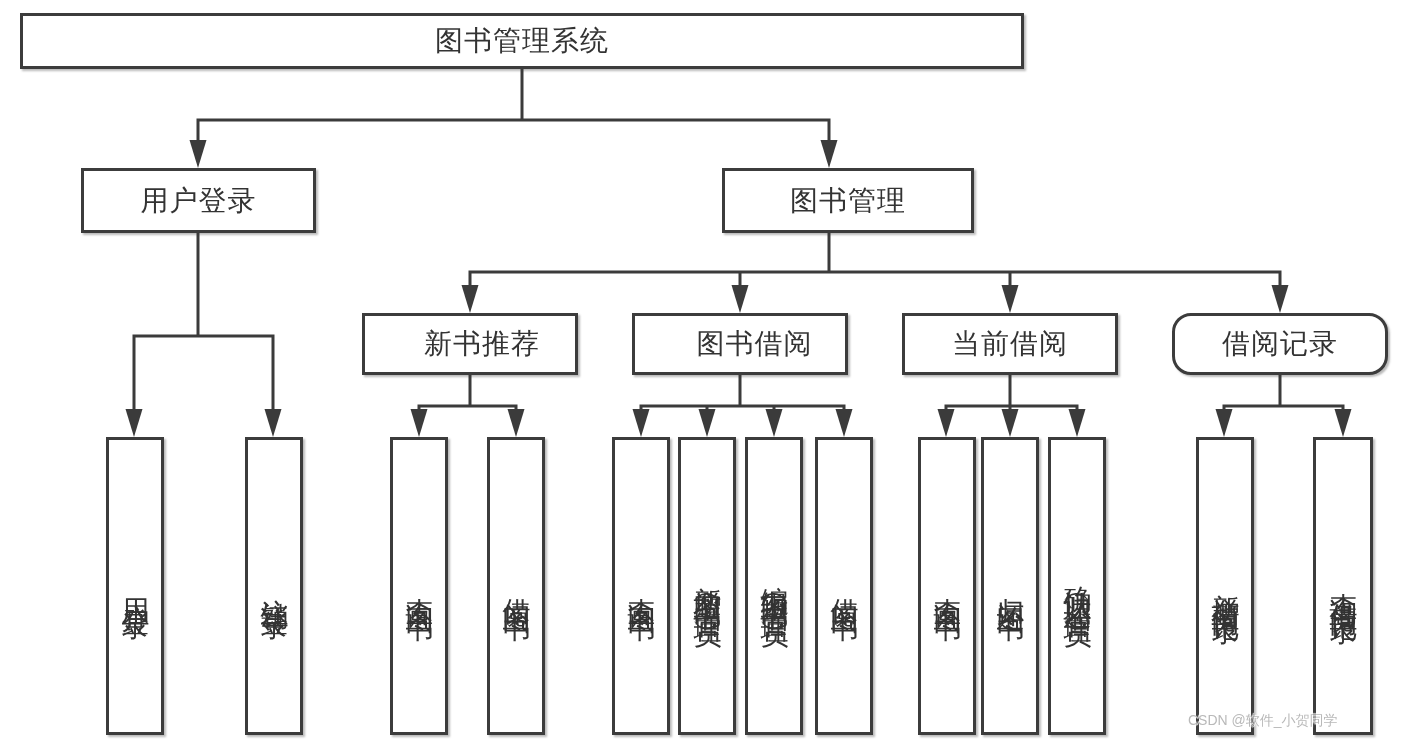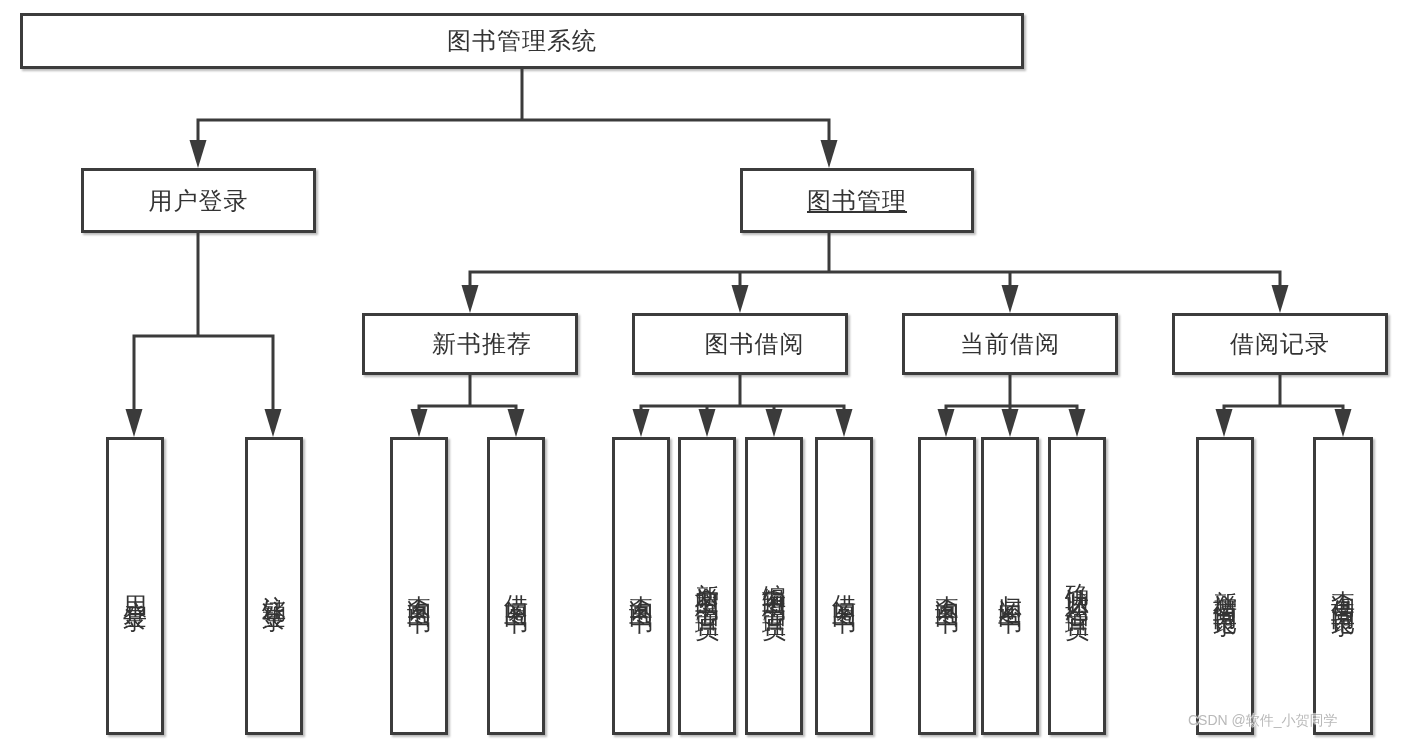--- a/index.html
+++ b/index.html
@@ -4,36 +4,36 @@
 <style>
   html,body{margin:0;padding:0;background:#fff;}
   .canvas{
     position:relative;width:1405px;height:747px;background:#ffffff;overflow:hidden;
     font-family:"Liberation Sans","DejaVu Sans",sans-serif;
   }
   .connectors{position:absolute;left:0;top:0;width:1405px;height:747px;pointer-events:none;}
   .node{
     position:absolute;box-sizing:border-box;border:3px solid #3c3c3c;background:#fff;
     display:flex;align-items:center;justify-content:center;
-    color:#333;font-size:24px;letter-spacing:1px;
+    color:#333;font-size:28px;letter-spacing:1px;
     box-shadow:2px 2px 2px rgba(60,60,60,.35);
   }
   .node .label{white-space:nowrap;}
   
   .n-root{left:20px;top:13px;width:1004px;height:56px;}
   
   .n-l2{top:168px;height:65px;}
   .n-user-login{left:81px;width:235px;}
-  .n-book-mgmt{left:740px;width:234px;text-decoration:underline;}
+  .n-book-mgmt{left:722px;width:252px;}
   
   .n-l3{top:313px;height:62px;width:216px;}
   .n-new-rec{left:362px;padding-left:24px;}
   .n-borrow{left:632px;padding-left:29px;}
   .n-current{left:902px;}
-  .n-records{left:1172px;}
+  .n-records{left:1172px;border-radius:19px;}
   
   .leaf{top:437px;height:298px;width:58px;}
   .leaf .label{
     writing-mode:vertical-rl;text-orientation:mixed;
     letter-spacing:5px;line-height:1.0;white-space:nowrap;
   }
   .lf-a{left:106px;}  .lf-b{left:245px;}
   .lf-c{left:390px;}  .lf-d{left:487px;}
   .lf-e{left:612px;}  .lf-f{left:678px;}  .lf-g{left:745px;}  .lf-h{left:815px;}
   .lf-i{left:918px;}  .lf-j{left:981px;}  .lf-k{left:1048px;}

